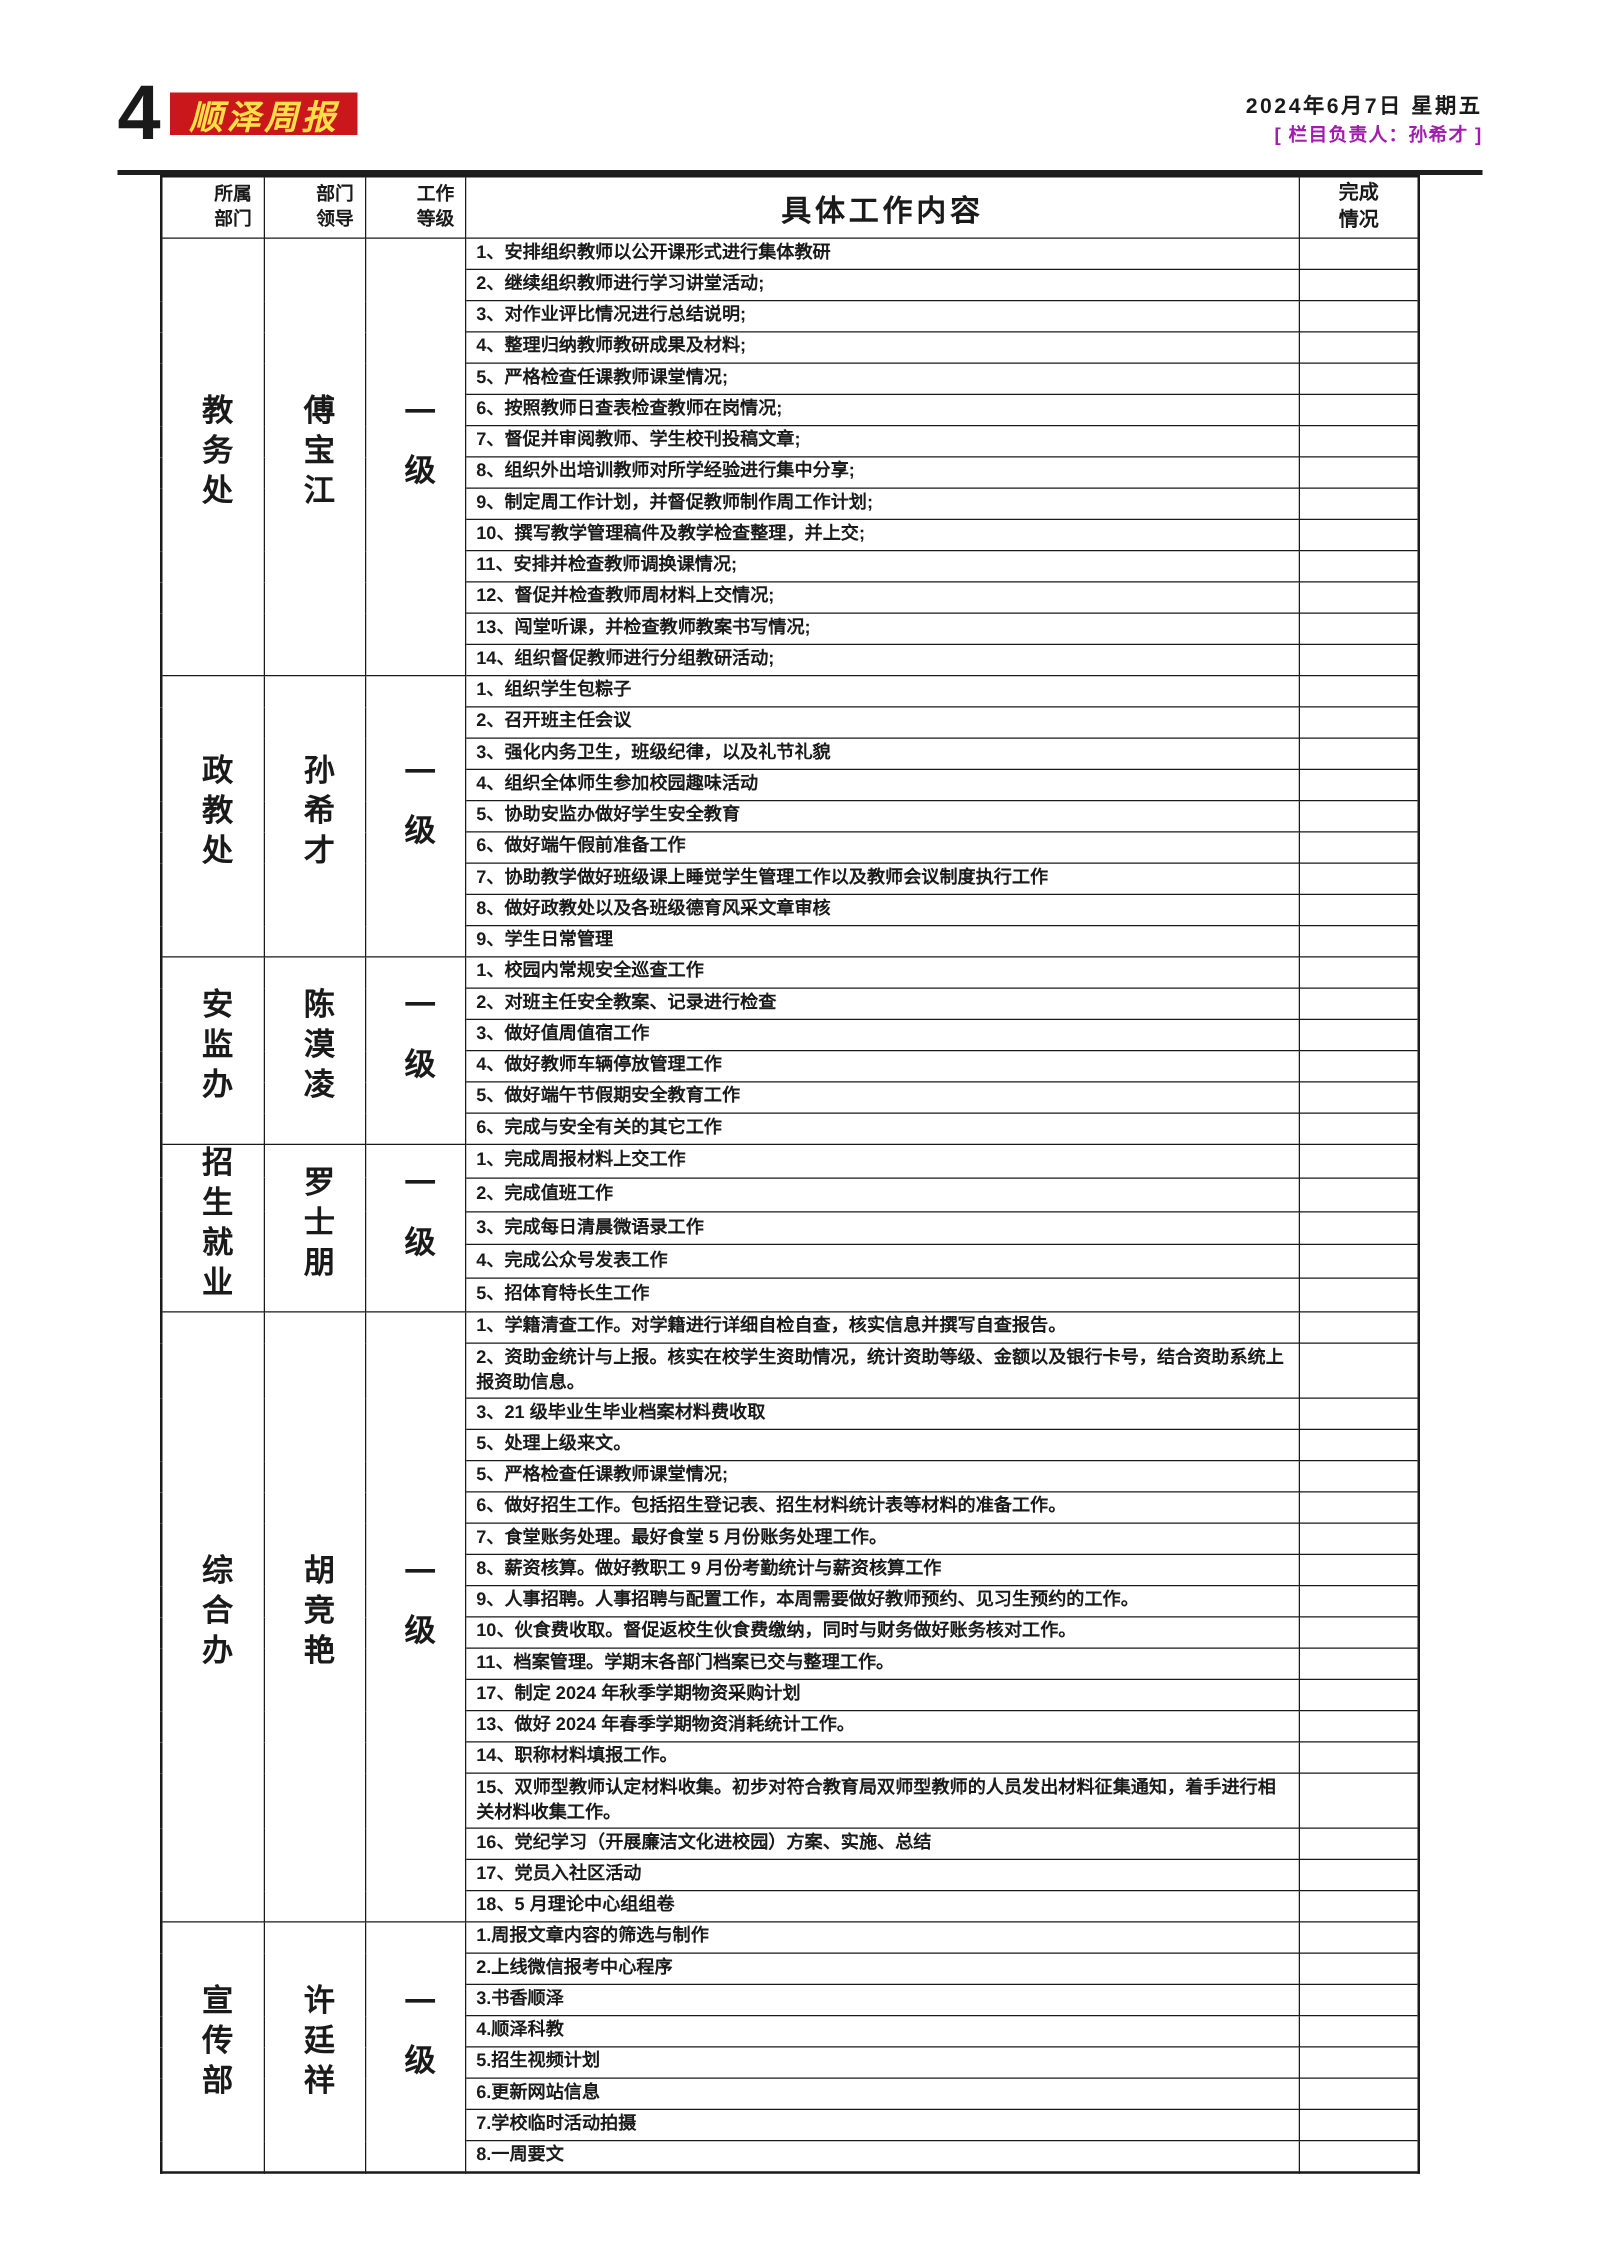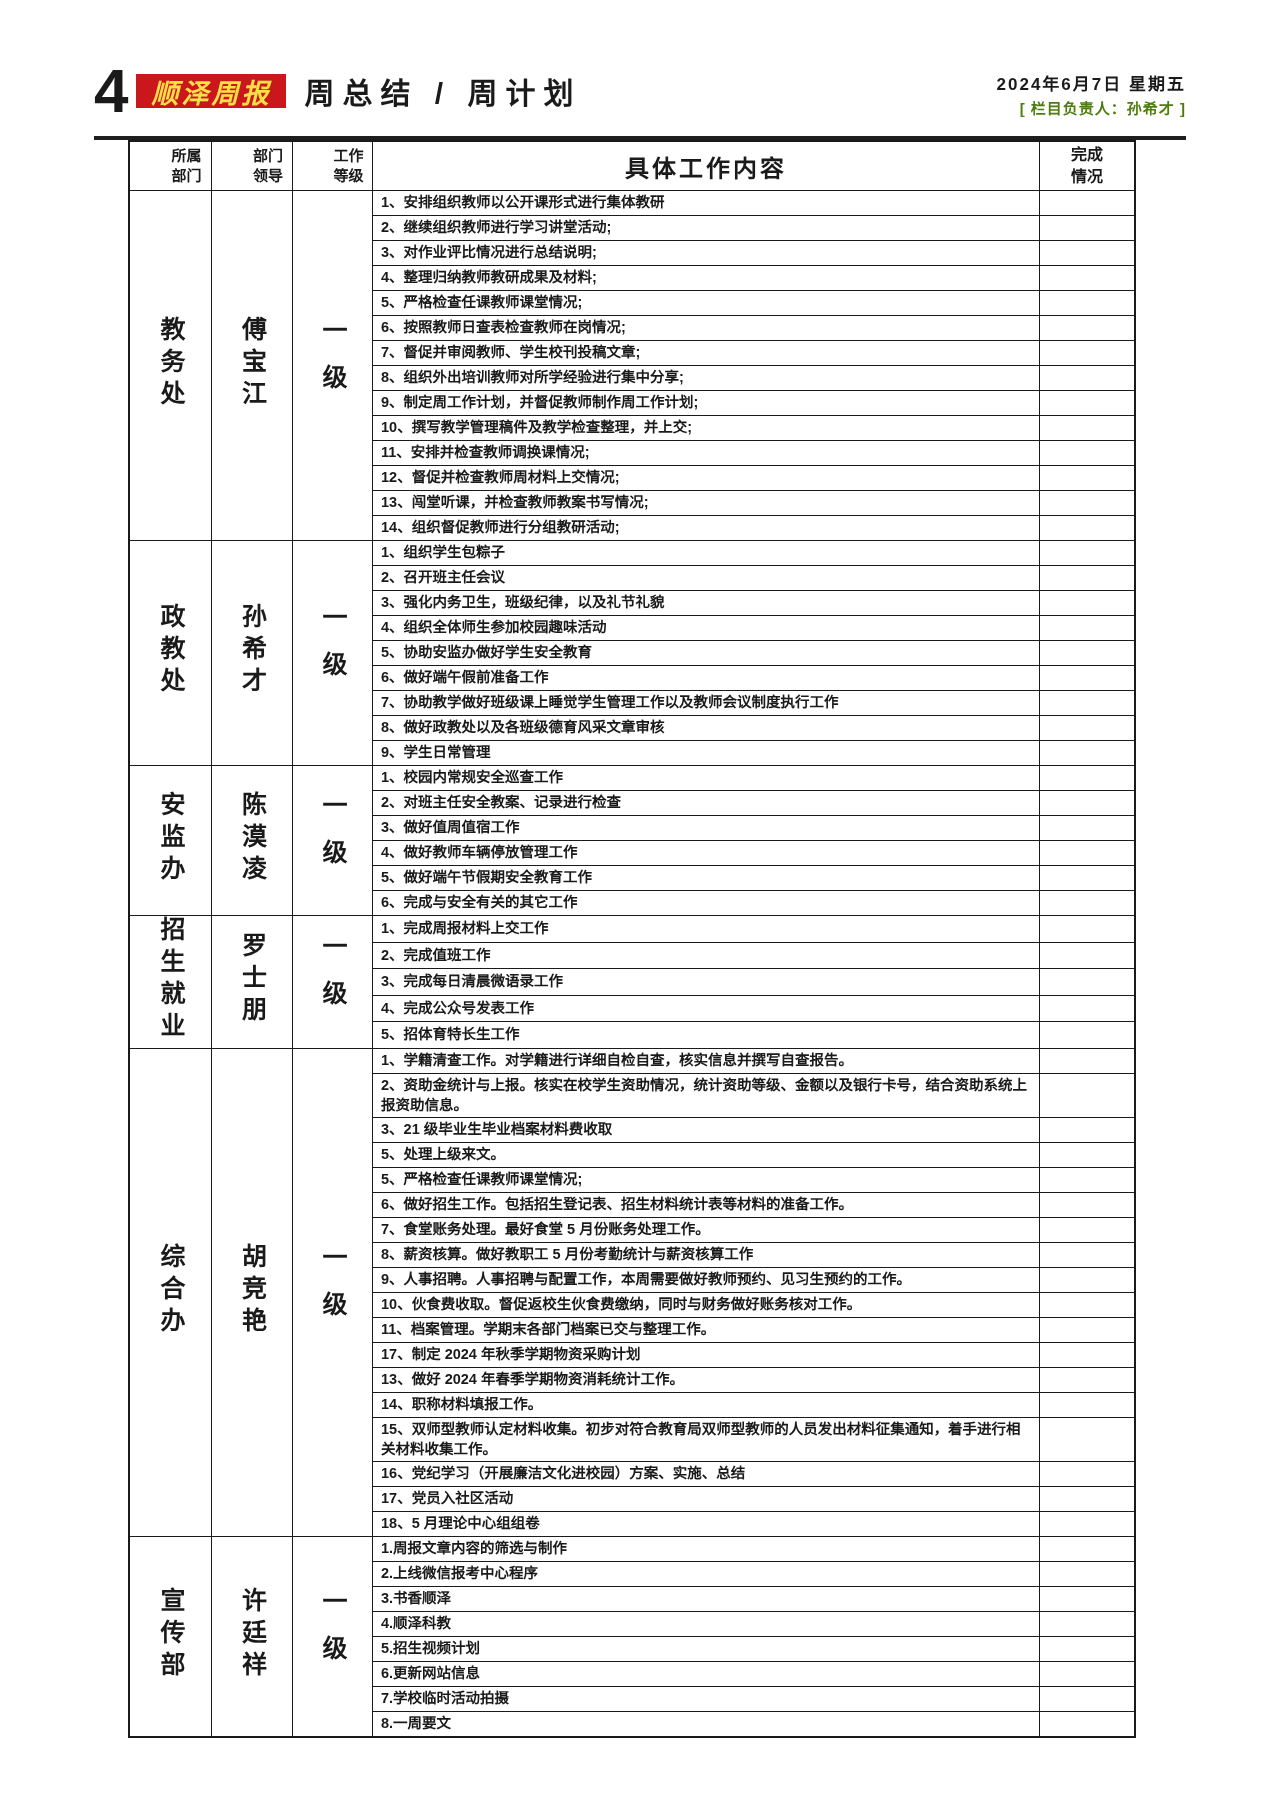--- a/index.html
+++ b/index.html
@@ -8,21 +8,21 @@
 
   
   .masthead{width:1092px;margin:0 auto;padding-top:60px;display:flex;align-items:flex-end;justify-content:space-between;border-bottom:4px solid #1e1e1e;padding-bottom:14px;}
   .mast-left{display:flex;align-items:center;gap:10px;}
   .page-num{font-size:62px;font-weight:900;line-height:1;letter-spacing:-2px;}
   .logo-box{background:#c9171c;color:#fde047;width:150px;height:34px;display:flex;align-items:center;justify-content:center;
             font-family:"DejaVu Serif","Liberation Serif",serif;font-style:italic;font-weight:700;font-size:27px;letter-spacing:3px;}
   .mast-title{font-size:30px;font-weight:900;letter-spacing:8px;margin-left:8px;white-space:nowrap;}
   .mast-right{text-align:right;line-height:1.5;padding-bottom:2px;}
   .mast-date{font-size:17px;font-weight:700;letter-spacing:2px;}
-  .mast-editor{font-size:15px;font-weight:700;letter-spacing:1px;color:#4d7c0f;}
+  .mast-editor{font-size:15px;font-weight:700;letter-spacing:1px;color:#a21caf;}
 
   
   .title-row{width:1092px;margin:10px auto 8px auto;text-align:center;white-space:nowrap;}
   .main-title{font-size:40px;font-weight:900;letter-spacing:2px;display:inline-block;}
   .week-label{font-size:17px;font-weight:900;display:inline-block;margin-left:14px;vertical-align:-4px;}
 
   
   table.work{border-collapse:collapse;margin:0 0 0 128px;width:894px;table-layout:fixed;border:2px solid #1a1a1a;}
   table.work th,table.work td{border:1px solid #1a1a1a;}
   th.h-dept{width:45px;}
@@ -47,21 +47,20 @@
 <body>
 
 <div class="page">
 
   <div class="masthead">
     <div class="mast-left">
       <span class="page-num">4</span>
       <span class="logo-box">
         <span>顺泽周报</span>
       </span>
-      <span class="mast-title">周总结 / 周计划</span>
     </div>
     <div class="mast-right">
       <div class="mast-date">2024年6月7日  星期五</div>
       <div class="mast-editor">[ 栏目负责人：孙希才 ]</div>
     </div>
   </div>
 
 
   <table class="work">
     <thead>
@@ -247,21 +246,21 @@
         </tr>
         <tr>
           <td class="content-cell">6、做好招生工作。包括招生登记表、招生材料统计表等材料的准备工作。</td>
           <td class="status-cell"></td>
         </tr>
         <tr>
           <td class="content-cell">7、食堂账务处理。最好食堂 5 月份账务处理工作。</td>
           <td class="status-cell"></td>
         </tr>
         <tr>
-          <td class="content-cell">8、薪资核算。做好教职工 5 月份考勤统计与薪资核算工作</td>
+          <td class="content-cell">8、薪资核算。做好教职工 9 月份考勤统计与薪资核算工作</td>
           <td class="status-cell"></td>
         </tr>
         <tr>
           <td class="content-cell">9、人事招聘。人事招聘与配置工作，本周需要做好教师预约、见习生预约的工作。</td>
           <td class="status-cell"></td>
         </tr>
         <tr>
           <td class="content-cell">10、伙食费收取。督促返校生伙食费缴纳，同时与财务做好账务核对工作。</td>
           <td class="status-cell"></td>
         </tr>

